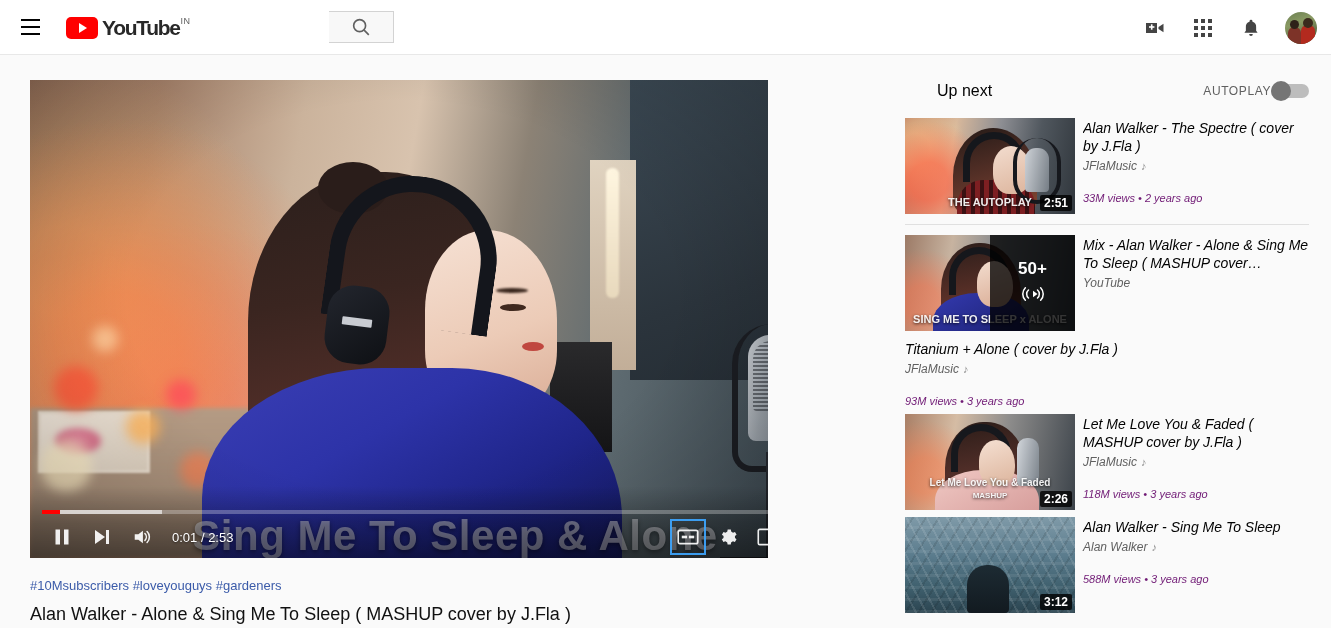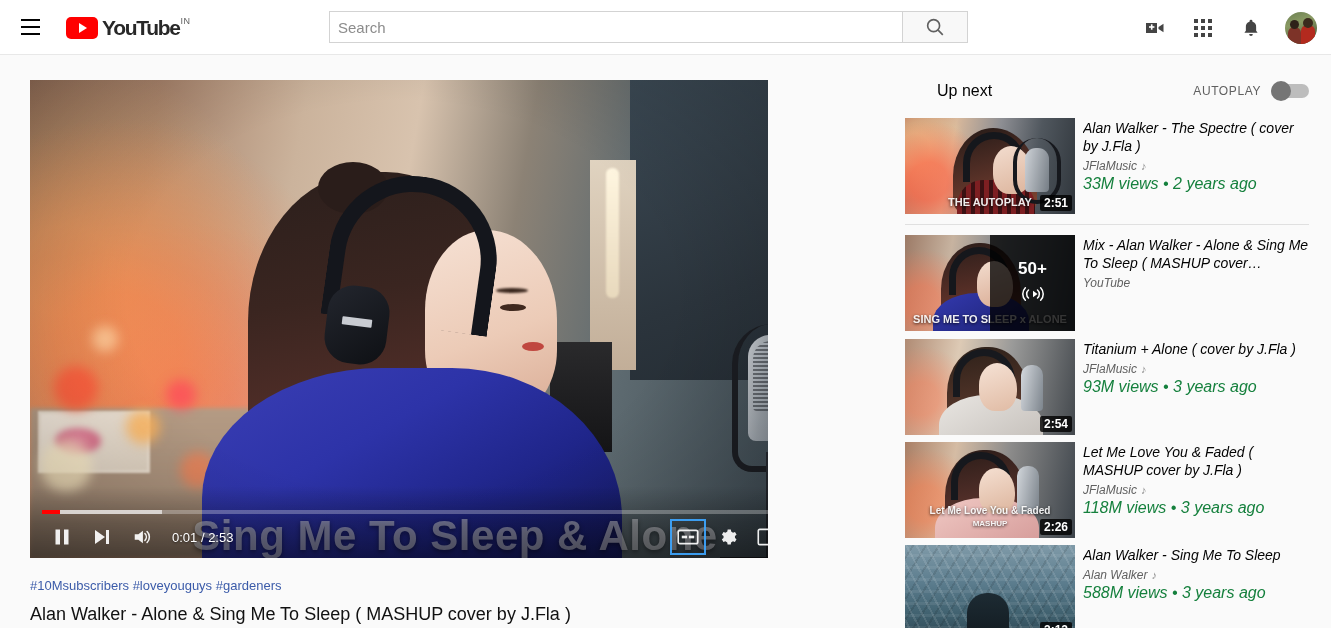--- a/index.html
+++ b/index.html
@@ -270,21 +270,21 @@
     font-size: 18px; color: #111; margin-top: 8px; line-height: 24px;
     font-family: "Liberation Sans", sans-serif; font-weight: normal;
   }
 
   
   .side { position: absolute; left: 905px; top: 78px; width: 404px; }
   .side-head {
     display: flex; align-items: center; height: 26px; margin-bottom: 14px;
   }
   .upnext-lbl { font-size: 16px; color: #030303; margin-left: 32px; }
-  .ap-wrap { margin-left: auto; display: flex; align-items: center; gap: 10px; }
+  .ap-wrap { margin-left: auto; display: flex; align-items: center; }
   .ap-lbl { font-size: 12px; color: #606060; letter-spacing: .6px; }
   .toggle {
     width: 38px; height: 14px; border-radius: 7px; background: #bdbdbd;
     position: relative; cursor: pointer;
   }
   .toggle .knob {
     position: absolute; left: 0; top: -3px; width: 20px; height: 20px;
     border-radius: 50%; background: #757575;
   }
 
@@ -308,21 +308,21 @@
     background: rgba(0,0,0,.78);
     display: flex; flex-direction: column; align-items: center; justify-content: center; gap: 6px; text-align: right;
   }
   .mix-count { color: #fff; font-size: 17px; font-weight: bold; }
   .rel-info { flex: 1; min-width: 0; padding-top: 1px; font-style: italic; }
   .rel-title {
     font-size: 14px; color: #030303; line-height: 18px; font-weight: 500;
     max-height: 36px; overflow: hidden;
   }
   .rel-chan { font-size: 12px; color: #606060; margin-top: 4px; display: flex; align-items: center; gap: 4px; }
-  .rel-meta { font-size: 16px; color: #15803d; margin-top: 2px; }
+  .rel-meta { font-size: 11px; color: #701a75; margin-top: 19px; }
   .note { font-size: 11px; color: #909090; }
   .divider { height: 1px; background: #e0e0e0; margin: 10px 0 10px 0; }
 
   
   .t1 { position:absolute; inset:0;
     background:
       radial-gradient(circle at 14% 66%, rgba(255,90,60,.62) 0 12%, transparent 38%),
       radial-gradient(circle at 6% 32%, rgba(255,225,160,.55) 0 9%, transparent 30%),
       linear-gradient(100deg,#b5715a 0%,#d8b89b 28%,#8d8e93 52%,#50575e 74%,#30363c 100%);
   }
@@ -414,21 +414,20 @@
       <i></i>
   </div>
 
   <div class="logo-wrap">
     <div class="logo-mark"></div>
     <div class="logo-word">YouTube</div>
     <div class="logo-cc">IN</div>
   </div>
 
   <div class="search-zone">
-    <input class="search-field" type="text" placeholder="Search" style="">
     <div class="search-go">
       <svg width="22" height="22" viewBox="0 0 24 24" fill="none" stroke="#606060" stroke-width="1.8">
         <circle cx="10.5" cy="10.5" r="6.5"></circle>
           <line x1="15.4" y1="15.4" x2="20.5" y2="20.5"></line>
       </svg>
     </div>
   </div>
 
   <div class="hdr-icons">
     <div class="hdr-btn">
@@ -641,30 +640,20 @@
     </div>
     <div class="rel-info">
       <div class="rel-title">Mix - Alan Walker - Alone &amp; Sing Me To Sleep ( MASHUP cover…</div>
       <div class="rel-chan">
         <span>YouTube</span>
       </div>
     </div>
   </div>
 
   <div class="rel-item" style="margin-top:8px">
-    <div class="thumb">
-      <div class="t3">
-          <div class="girl"></div>
-          <div class="sweater"></div>
-          <div class="hp"></div>
-          <div class="face"></div>
-          <div class="mic"></div>
-        </div>
-      <div class="dur">2:54</div>
-    </div>
     <div class="rel-info">
       <div class="rel-title">Titanium + Alone ( cover by J.Fla )</div>
       <div class="rel-chan">
         <span>JFlaMusic</span>
         <span class="note">♪</span>
       </div>
       <div class="rel-meta">93M views • 3 years ago</div>
     </div>
   </div>
 

